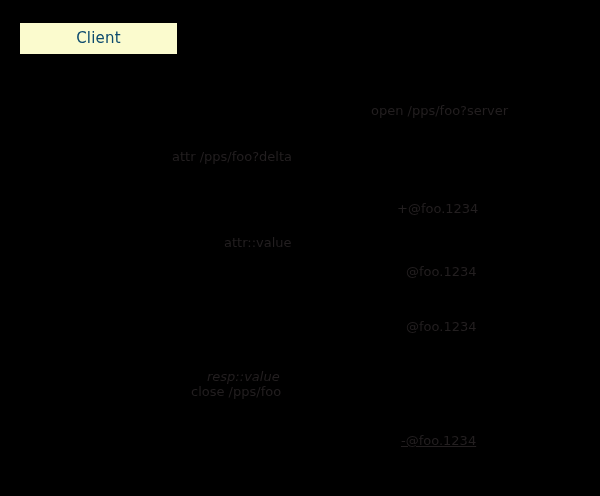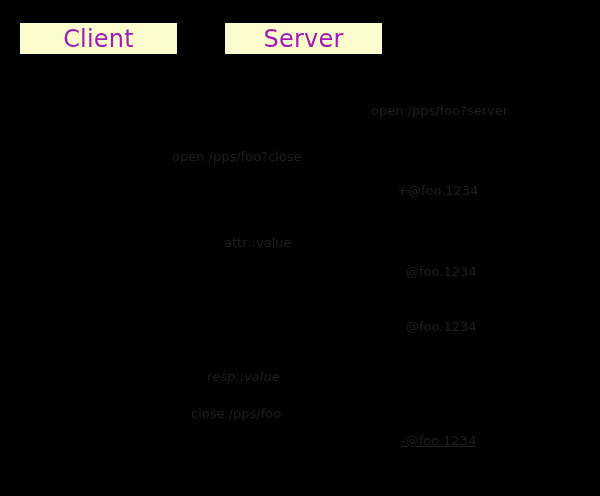--- a/index.html
+++ b/index.html
@@ -35,22 +35,22 @@
   .participant-box {
     position: absolute;
     box-sizing: border-box;
     background: #FBFBCE;
     border: 1px solid #000000;
     display: flex;
     align-items: center;
     justify-content: center;
   }
   .participant-label {
-    color: #a21caf;
-    font-size: 24px;
+    color: #0c4a6e;
+    font-size: 15px;
     line-height: 1;
     letter-spacing: 0.2px;
     white-space: nowrap;
   }
 
   
   .lifeline {
     position: absolute;
     width: 1px;
     background: #000000;
@@ -125,30 +125,27 @@
       <div class="arrow-line" style="left: 98px; top: 414px; width: 206px;"></div>
       <div class="arrow-head right" style="top: 410px; left: 297px;"></div>
       <div class="arrow-line" style="left: 304px; top: 441px; width: 195px;"></div>
       <div class="arrow-head right" style="top: 437px; left: 492px;"></div>
     </div>
 
   <div class="participant-box" id="participant-client" style="left: 19px; top: 22px; width: 159px; height: 33px;">
     <span class="participant-label">Client</span>
   </div>
 
-  <div class="participant-box" id="participant-server" style="left: 224px; top: 22px; width: 159px; height: 33px;">
-    <span class="participant-label">Server</span>
-  </div>
 
 
   <div class="canvas-layer" id="labels-layer">
       <div class="message-label" style="left: 327px; top: 104px;">open /pps/foo?server</div>
-      <div class="message-label" style="left: 128px; top: 150px;">open /pps/foo?close</div>
-      <div class="message-label" style="left: 353px; top: 184px;">+@foo.1234</div>
+      <div class="message-label" style="left: 128px; top: 150px;">attr /pps/foo?delta</div>
+      <div class="message-label" style="left: 353px; top: 202px;">+@foo.1234</div>
       <div class="message-label" style="left: 180px; top: 236px;">attr::value</div>
       <div class="message-label" style="left: 362px; top: 265px;">@foo.1234</div>
       <div class="message-label" style="left: 362px; top: 320px;">@foo.1234</div>
       <div class="message-label" style="left: 163px; top: 370px; font-style: italic;">resp::value</div>
-      <div class="message-label" style="left: 147px; top: 407px;">close /pps/foo</div>
+      <div class="message-label" style="left: 147px; top: 385px;">close /pps/foo</div>
       <div class="message-label" style="left: 357px; top: 434px; text-decoration: underline;">-@foo.1234</div>
     </div>
 
 </div>
 
 </body></html>

